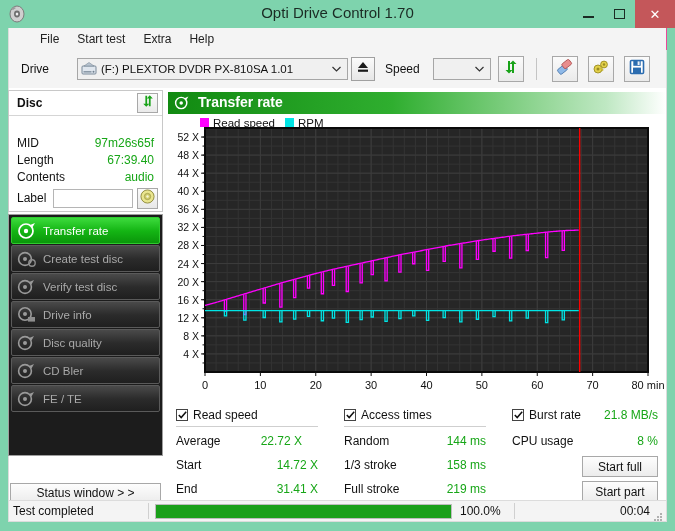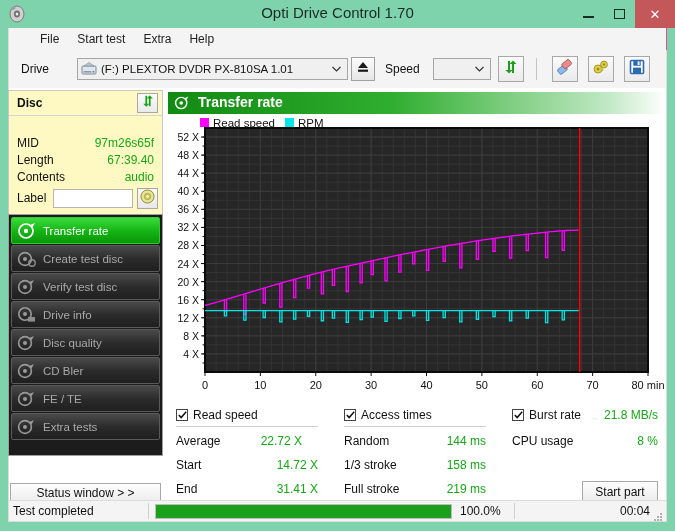--- a/index.html
+++ b/index.html
@@ -79,22 +79,22 @@
   }
   .tb-sep{position:absolute;top:8px;width:1px;height:22px;background:#c4c4c4;}
   
   .body-area{
     position:absolute;left:8px;top:88px;width:659px;height:412px;
     background:#ffffff;border-left:1px solid #dcdcdc;border-right:1px solid #dcdcdc;
     box-sizing:border-box;
   }
   
   .disc-panel{
-    position:absolute;left:8px;top:90px;width:155px;height:154px;
-    background:#fef9c3;border:1px solid #c8c8c8;box-sizing:border-box;
+    position:absolute;left:8px;top:90px;width:155px;height:122px;
+    background:#ffffff;border:1px solid #c8c8c8;box-sizing:border-box;
   }
   .disc-head{
     position:absolute;left:0;top:0;width:153px;height:24px;
     border-bottom:1px solid #d5d5d5;
   }
   .disc-head .t{position:absolute;left:8px;top:5px;font-size:12px;font-weight:bold;color:#111;}
   .refresh-btn{
     position:absolute;right:4px;top:2px;width:21px;height:20px;
     background:linear-gradient(#fbfbfb,#eaeaea);border:1px solid #a8a8a8;
     display:flex;align-items:center;justify-content:center;box-sizing:border-box;
@@ -419,30 +419,20 @@
       <span class="nico">
         <svg width="20" height="18" viewBox="0 0 20 18">
           <circle cx="8" cy="9" r="6.4" fill="none" stroke="#9a9a9a" stroke-width="1.6"></circle>
           <circle cx="8" cy="9" r="2" fill="#9a9a9a"></circle>
           <path d="M12 4 L17 2 L14.5 6.5 Z" fill="#9a9a9a"></path>
         </svg>
       </span>
       <span class="ntxt">FE / TE</span>
     </div>
 
-    <div class="nav-item">
-      <span class="nico">
-        <svg width="20" height="18" viewBox="0 0 20 18">
-          <circle cx="8" cy="9" r="6.4" fill="none" stroke="#9a9a9a" stroke-width="1.6"></circle>
-          <circle cx="8" cy="9" r="2" fill="#9a9a9a"></circle>
-          <path d="M12 4 L17 2 L14.5 6.5 Z" fill="#9a9a9a"></path>
-        </svg>
-      </span>
-      <span class="ntxt">Extra tests</span>
-    </div>
 
   </div>
 
   <div class="status-btn">Status window &gt; &gt;</div>
 
   <div class="chart-head">
     <span class="cicon">
       <svg width="16" height="16" viewBox="0 0 20 18">
         <circle cx="9" cy="9" r="7" fill="none" stroke="#ffffff" stroke-width="1.8"></circle>
         <circle cx="9" cy="9" r="2.2" fill="#ffffff"></circle>
@@ -729,20 +719,21 @@
       <span class="chk-lbl">Burst rate</span>
     </div>
     <div class="srow" style="left:344px;top:4px;width:146px;">
       <span class="v" style="right:0;width:90px;">21.8 MB/s</span>
     </div>
     <div class="srow" style="left:344px;top:30px;width:146px;">
       <span class="k">CPU usage</span>
       <span class="v" style="right:0;width:70px;">8 %</span>
     </div>
 
+    <div class="act-btn" style="left:414px;top:52px;">Start full</div>
     <div class="act-btn" style="left:414px;top:77px;">Start part</div>
   </div>
 
   <div class="statusbar">
     <span class="sb-text">Test completed</span>
     <span class="sb-sep"></span>
     <div class="progress-outer">
       <div class="progress-fill" id="progress-fill" style="width: 100%;"></div>
     </div>
     <span class="sb-pct">100.0%</span>

